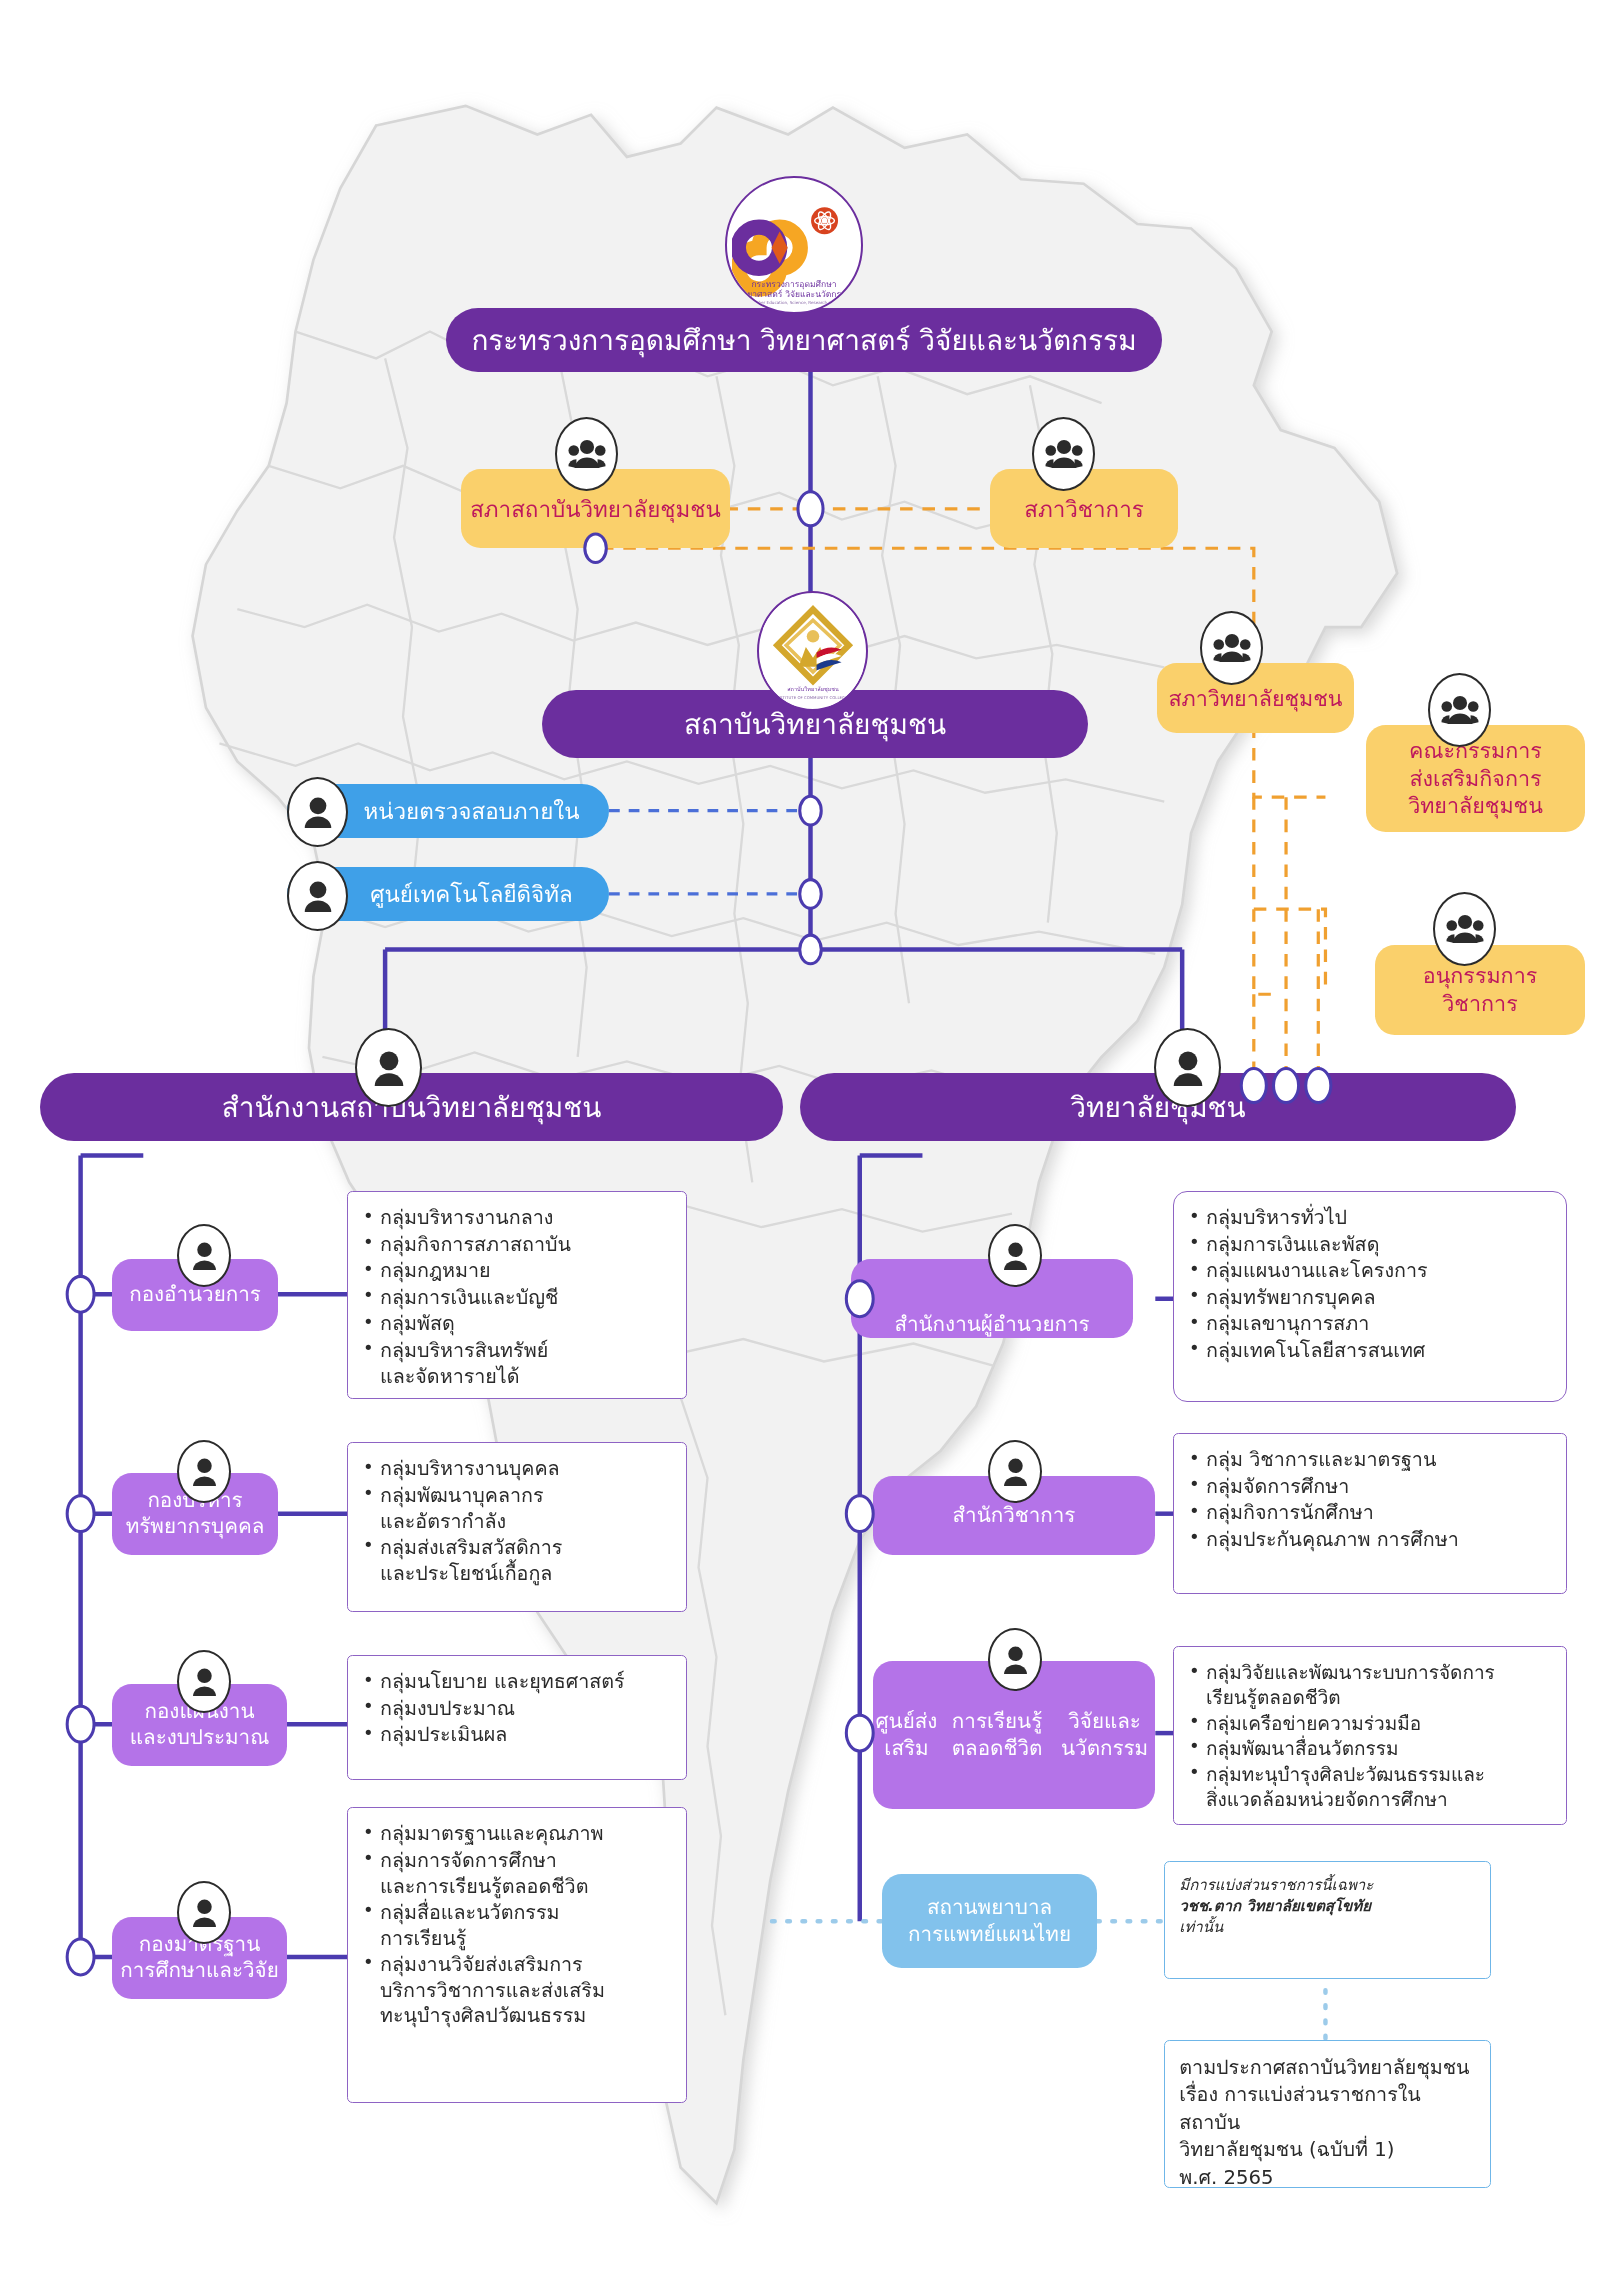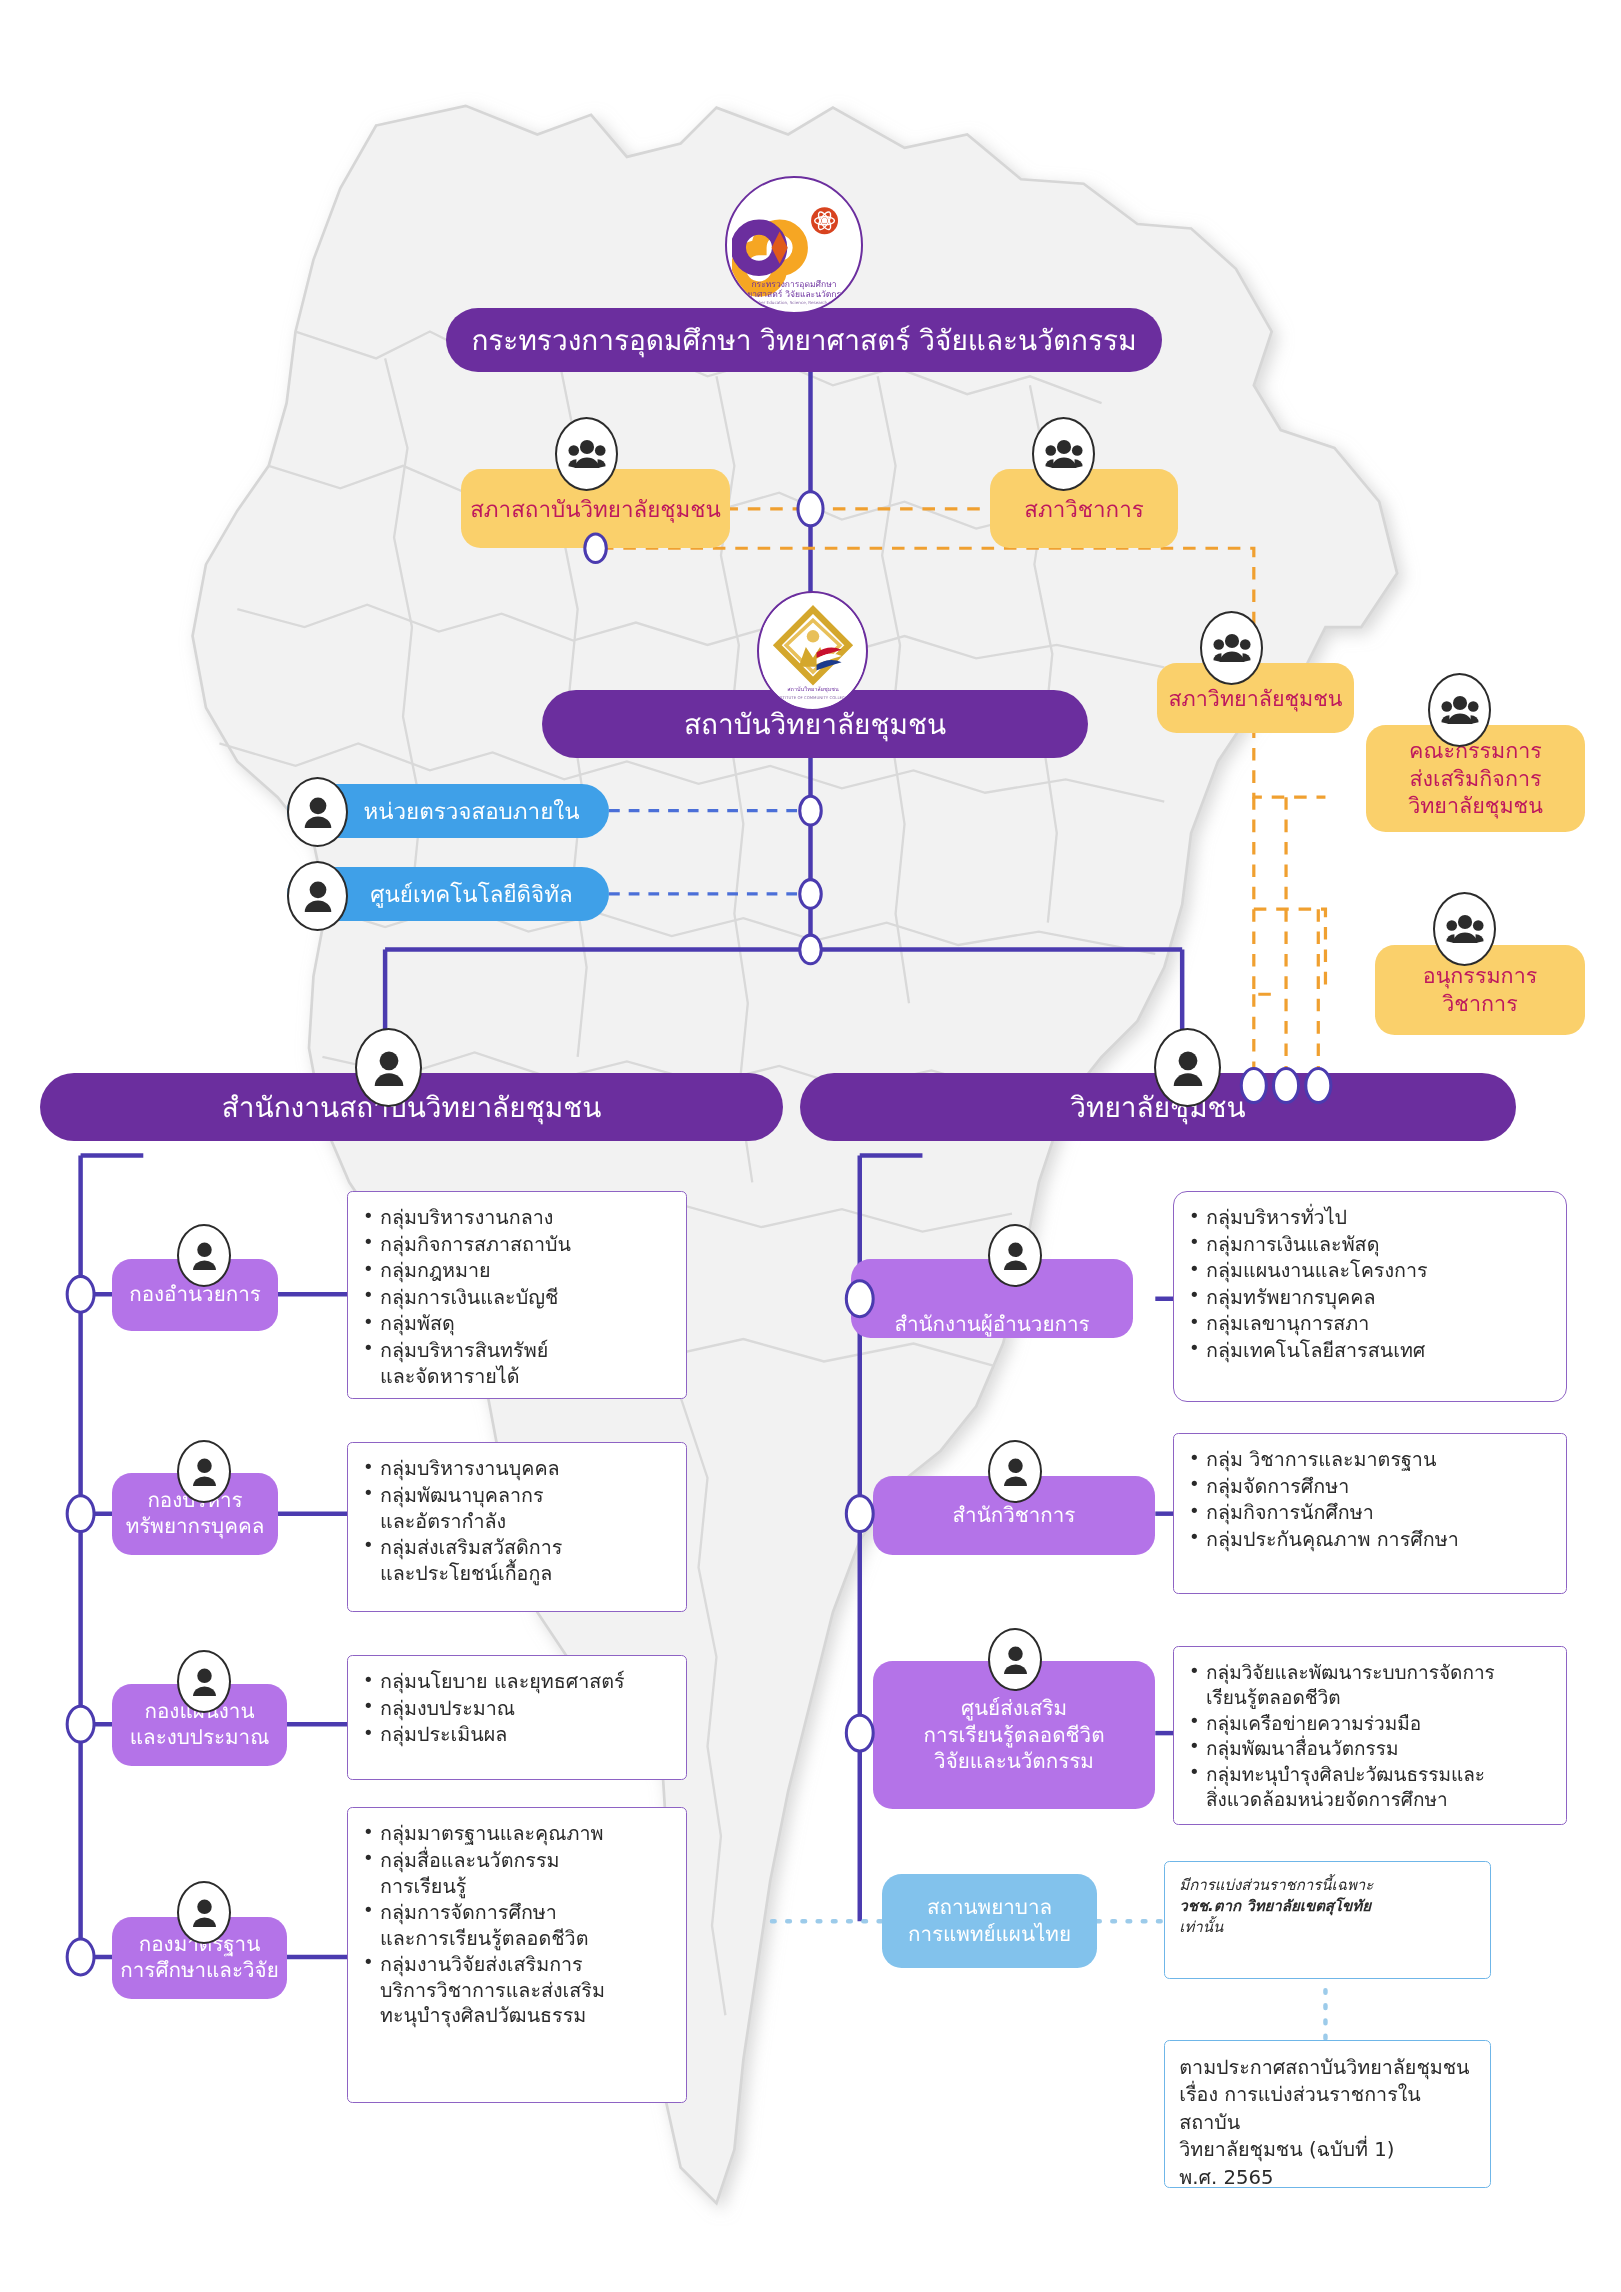--- a/index.html
+++ b/index.html
@@ -374,24 +374,24 @@
 </div>
 <div class="avatar" style="left:177px;top:1881px;width:50px;height:59px;">
   <svg width="27" height="30" viewBox="0 0 30 34">
     <circle cx="15" cy="10" r="8.2" fill="#2b2b2b"></circle>
     <path d="M 2,33 a 13,11 0 0 1 26,0 z" fill="#2b2b2b"></path>
   </svg>
 </div>
 <div class="listbox" style="left:347px;top:1807px;width:340px;height:296px;font-size:19.7px;">
   <ul>
     <li>กลุ่มมาตรฐานและคุณภาพ</li>
+    <li style="white-space:pre-line;">กลุ่มการจัดการศึกษา
+และการเรียนรู้ตลอดชีวิต</li>
     <li style="white-space:pre-line;">กลุ่มสื่อและนวัตกรรม
 การเรียนรู้</li>
-    <li style="white-space:pre-line;">กลุ่มการจัดการศึกษา
-และการเรียนรู้ตลอดชีวิต</li>
     <li style="white-space:pre-line;">กลุ่มงานวิจัยส่งเสริมการ
 บริการวิชาการและส่งเสริม
 ทะนุบำรุงศิลปวัฒนธรรม</li>
   </ul>
 </div>
 
 <div class="node rounded purple-mid" style="left:851px;top:1259px;width:282px;height:79px;font-size:20.6px;flex-direction:column;line-height:1.25;justify-content:flex-end;">
   <span>สำนักงานผู้อำนวยการ</span>
 </div>
 <div class="avatar" style="left:988px;top:1224px;width:50px;height:59px;">
@@ -422,21 +422,21 @@
 </div>
 <div class="listbox" style="left:1173px;top:1433px;width:394px;height:161px;font-size:19.7px;">
   <ul>
     <li>กลุ่ม วิชาการและมาตรฐาน</li>
     <li>กลุ่มจัดการศึกษา</li>
     <li>กลุ่มกิจการนักศึกษา</li>
     <li>กลุ่มประกันคุณภาพ การศึกษา</li>
   </ul>
 </div>
 
-<div class="node rounded purple-mid" style="left:873px;top:1661px;width:282px;height:148px;font-size:20.6px;flex-direction:column;line-height:1.30;">
+<div class="node rounded purple-mid" style="left:873px;top:1661px;width:282px;height:148px;font-size:20.6px;flex-direction:row;line-height:1.30;">
   <span>ศูนย์ส่งเสริม</span>
   <span>การเรียนรู้ตลอดชีวิต</span>
   <span>วิจัยและนวัตกรรม</span>
 </div>
 <div class="avatar" style="left:988px;top:1628px;width:50px;height:59px;">
   <svg width="27" height="30" viewBox="0 0 30 34">
     <circle cx="15" cy="10" r="8.2" fill="#2b2b2b"></circle>
     <path d="M 2,33 a 13,11 0 0 1 26,0 z" fill="#2b2b2b"></path>
   </svg>
 </div>

